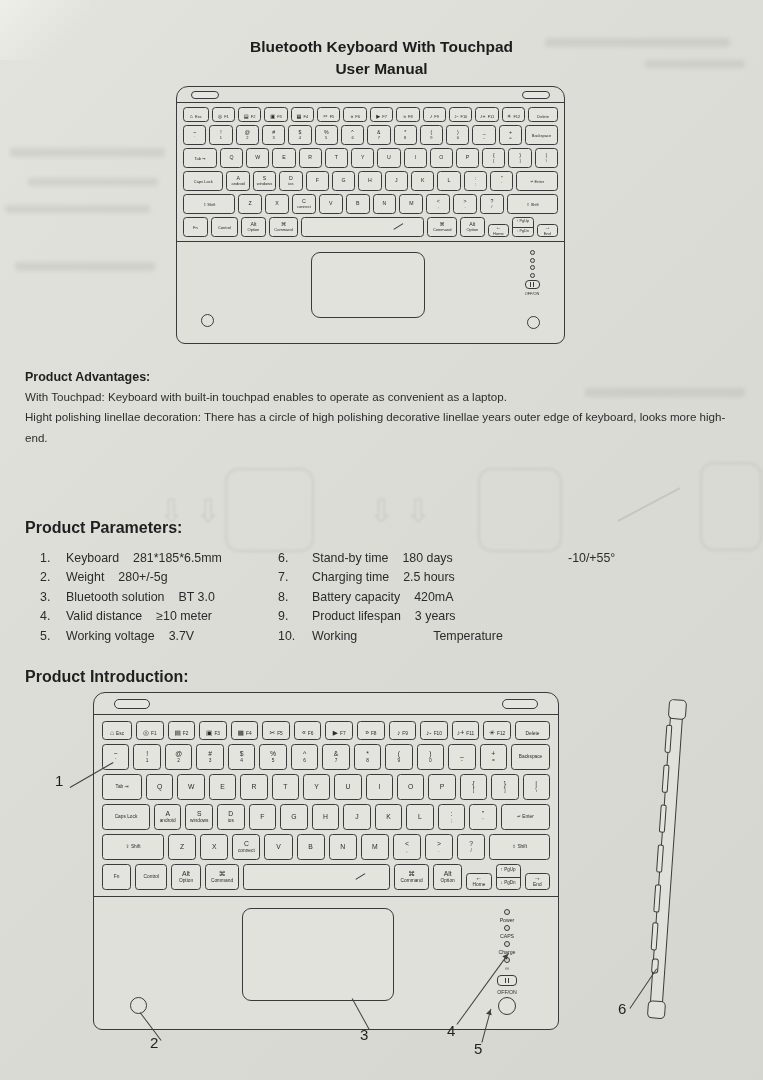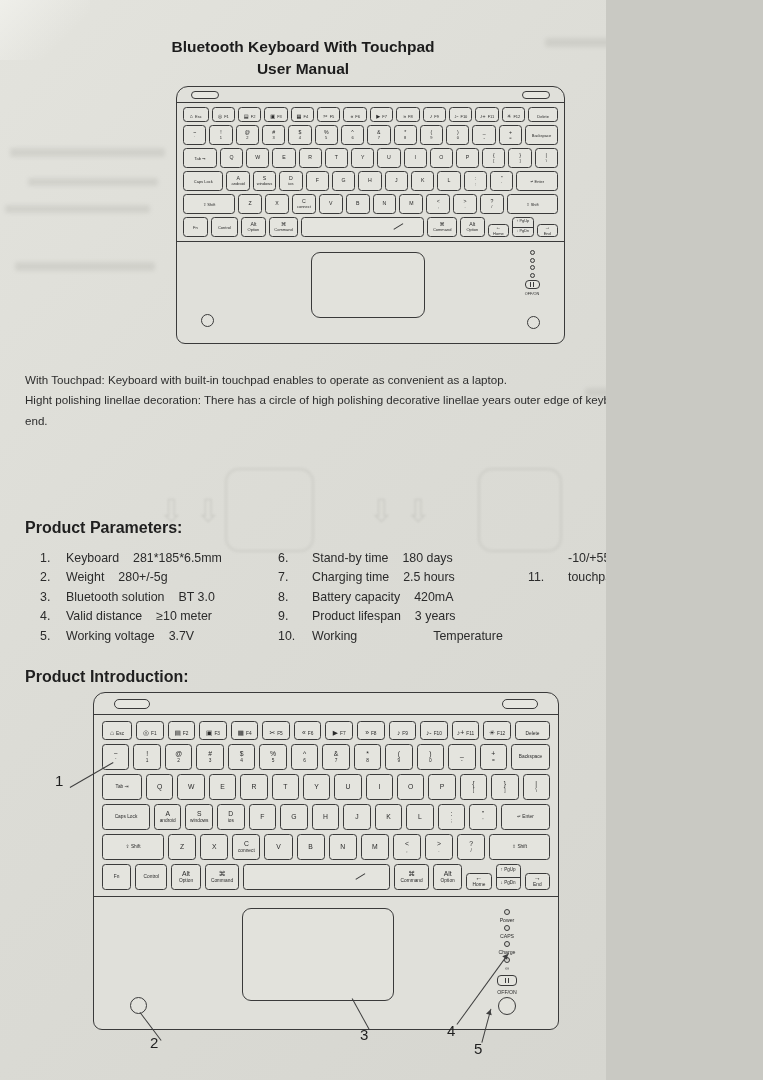--- a/index.html
+++ b/index.html
@@ -1,17 +1,17 @@
 <!DOCTYPE html>
 <html><head>
 <meta charset="utf-8">
 <style>
   html,body{margin:0;padding:0;}
   body{width:763px;height:1080px;overflow:hidden;background:#c9c9c3;font-family:"Liberation Sans",sans-serif;}
-  .page{position:relative;width:606px;height:1080px;overflow:hidden;color:#2b2b2b;
+  .page{position:relative;width:763px;height:1080px;overflow:hidden;color:#2b2b2b;
         background:linear-gradient(135deg,#e3e3dd 0%,#dcdcd6 45%,#d6d6d0 100%);}
   .corner-fold{position:absolute;left:0;top:0;width:90px;height:60px;
         background:linear-gradient(135deg,#efefea 0%,rgba(238,238,233,0) 70%);}
   
   .ghost{position:absolute;background:#a9a9a3;opacity:.28;filter:blur(2px);border-radius:3px;pointer-events:none;}
   .ghost-key{position:absolute;border:2px solid #adada7;border-radius:14px;opacity:.3;filter:blur(1.5px);background:transparent;}
   .ghost-arrows{position:absolute;font-size:32px;letter-spacing:10px;color:#9b9b95;opacity:.22;filter:blur(1px);}
   .ghost-line{position:absolute;height:2px;background:#9b9b95;opacity:.3;transform-origin:left center;filter:blur(.5px);}
   
   .title{position:absolute;left:0;top:36px;width:100%;text-align:center;font-weight:bold;
@@ -448,20 +448,21 @@
               <i></i>
               <i></i>
             </span>
             <span class="sw-label">OFF/ON</span>
           </div>
       </div>
     </div>
   </div>
 
   <div class="adv">
+    <div class="h2">Product Advantages:</div>
     <div class="adv-lines">
         <div>With Touchpad:  Keyboard with built-in touchpad enables to operate as convenient as a laptop.</div>
         <div>Hight polishing linellae decoration: There has a circle of high polishing decorative linellae years outer edge of keyboard, looks more high-end.</div>
       </div>
   </div>
 
   <div class="h" style="left:25px;top:519px;">Product Parameters:</div>
   <div class="params">
     <div class="pcol pcol-col1" style="left:40px;width:238px;">
         <div class="prow">
@@ -515,25 +516,20 @@
           <span class="pnum">10.</span>
           <span class="plabel">Working</span>
           <span class="pvalue">Temperature</span>
         </div>
       </div>
     <div class="pcol pcol-col3" style="left:528px;width:230px;">
         <div class="prow">
           <span class="pnum"></span>
           <span class="plabel">-10/+55°</span>
           <span class="pvalue"></span>
-        </div>
-        <div class="prow">
-          <span class="pnum">11.</span>
-          <span class="plabel">touchpad on</span>
-          <span class="pvalue">75 hours</span>
         </div>
       </div>
   </div>
 
   <div class="h" style="left:25px;top:668px;">Product Introduction:</div>
 
   <div class="kb kb2">
     <div class="kb-shell">
       <div class="kb-lip">
         <span class="pill pl"></span>

